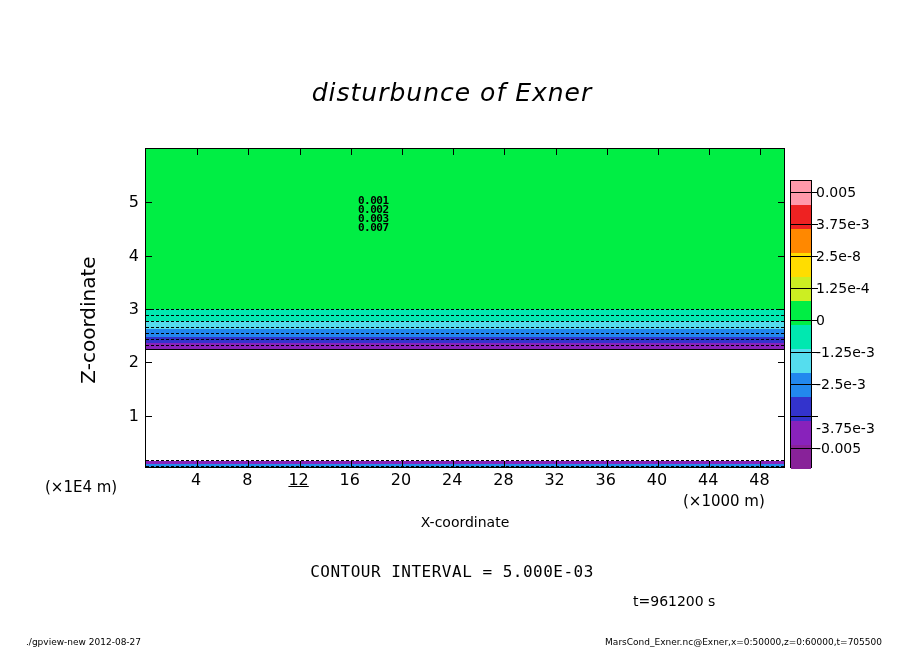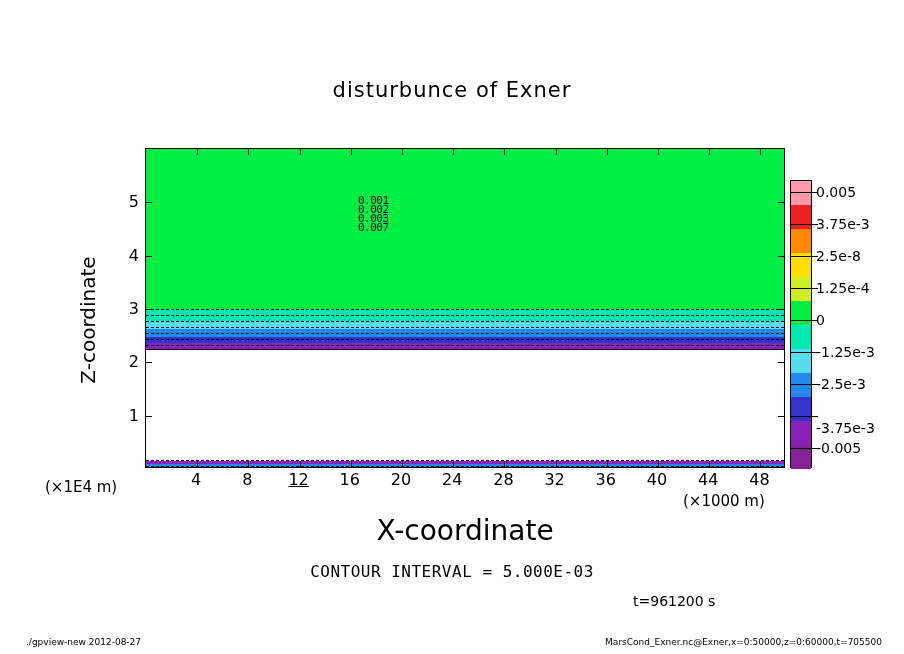--- a/index.html
+++ b/index.html
@@ -21,23 +21,24 @@
     width: 904px;
     height: 654px;
   }
   
   .title {
     position: absolute;
     left: 0;
     top: 78px;
     width: 904px;
     text-align: center;
-    font-size: 21px;
+    font-size: 25px;
     letter-spacing: 1px;
     font-family: "DejaVu Sans", sans-serif;
+    font-style: italic;
   }
   
   .plot-frame {
     position: absolute;
     left: 145px;
     top: 148px;
     width: 640px;
     height: 320px;
     border: 1px solid #000000;
     box-sizing: border-box;
@@ -62,21 +63,21 @@
 
   
   .clabels {
     position: absolute;
     left: 212px;
     top: 47px;
     font-family: "DejaVu Sans Mono", monospace;
     font-size: 11px;
     line-height: 9px;
     letter-spacing: -0.5px;
-    font-weight: normal;
+    font-weight: bold;
   }
   .clabels div { white-space: nowrap; }
 
   
   .tick-x {
     position: absolute;
     bottom: 0;
     width: 0;
     height: 6px;
     border-left: 1px solid #000;
@@ -135,21 +136,21 @@
     transform: rotate(-90deg);
     transform-origin: 50% 50%;
     font-family: "DejaVu Sans", sans-serif;
   }
   .xlabel {
     position: absolute;
     left: 145px;
     top: 514px;
     width: 640px;
     text-align: center;
-    font-size: 28px;
+    font-size: 14px;
     font-family: "DejaVu Sans", sans-serif;
   }
   .xunit-left {
     position: absolute;
     left: 45px;
     top: 478px;
     font-size: 15px;
   }
   .xunit-right {
     position: absolute;

